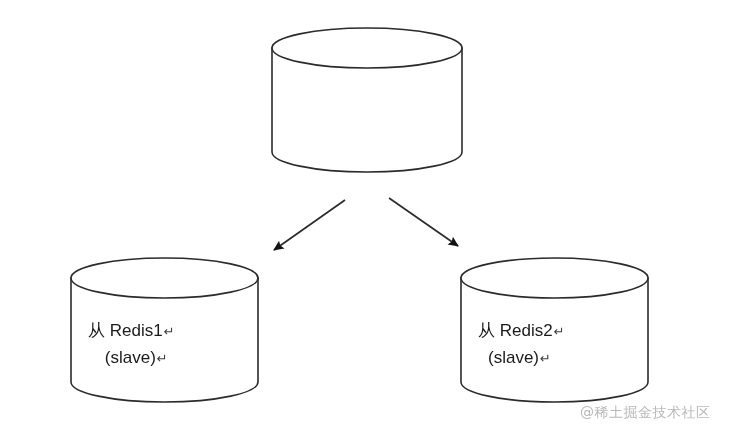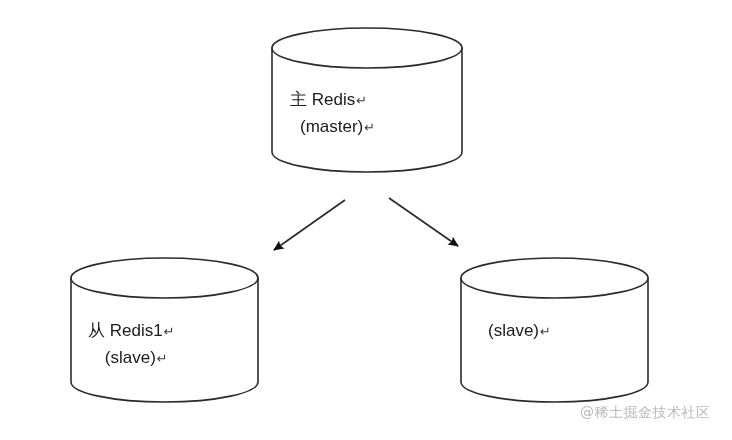--- a/index.html
+++ b/index.html
@@ -97,29 +97,26 @@
     <g>
       <path d="M 461 278 L 461 382 A 93.5 20 0 0 0 648 382 L 648 278 Z" fill="#ffffff" stroke="#2b2b2b" stroke-width="1.6"></path>
       <ellipse cx="554.5" cy="278" rx="93.5" ry="20" fill="#ffffff" stroke="#2b2b2b" stroke-width="1.6"></ellipse>
     </g>
 
     <line x1="345" y1="200" x2="274" y2="250" stroke="#2b2b2b" stroke-width="1.7" marker-end="url(#arrowhead)"></line>
 
     <line x1="389" y1="198" x2="458" y2="246" stroke="#2b2b2b" stroke-width="1.7" marker-end="url(#arrowhead)"></line>
   </svg>
 
-  <div class="node-label" id="label-master">
-    <span class="line"><span>主 Redis</span><span class="pilcrow">↵</span></span>
-    <span class="line indent"><span>(master)</span><span class="pilcrow">↵</span></span>
-  </div>
 
   <div class="node-label" id="label-slave1">
     <span class="line"><span>从 Redis1</span><span class="pilcrow">↵</span></span>
     <span class="line indent"><span>(slave)</span><span class="pilcrow">↵</span></span>
   </div>
 
   <div class="node-label" id="label-slave2">
+    <span class="line"><span>从 Redis2</span><span class="pilcrow">↵</span></span>
     <span class="line indent"><span>(slave)</span><span class="pilcrow">↵</span></span>
   </div>
 
   <div id="watermark">@稀土掘金技术社区</div>
 
 </div>
 
 </body></html>

